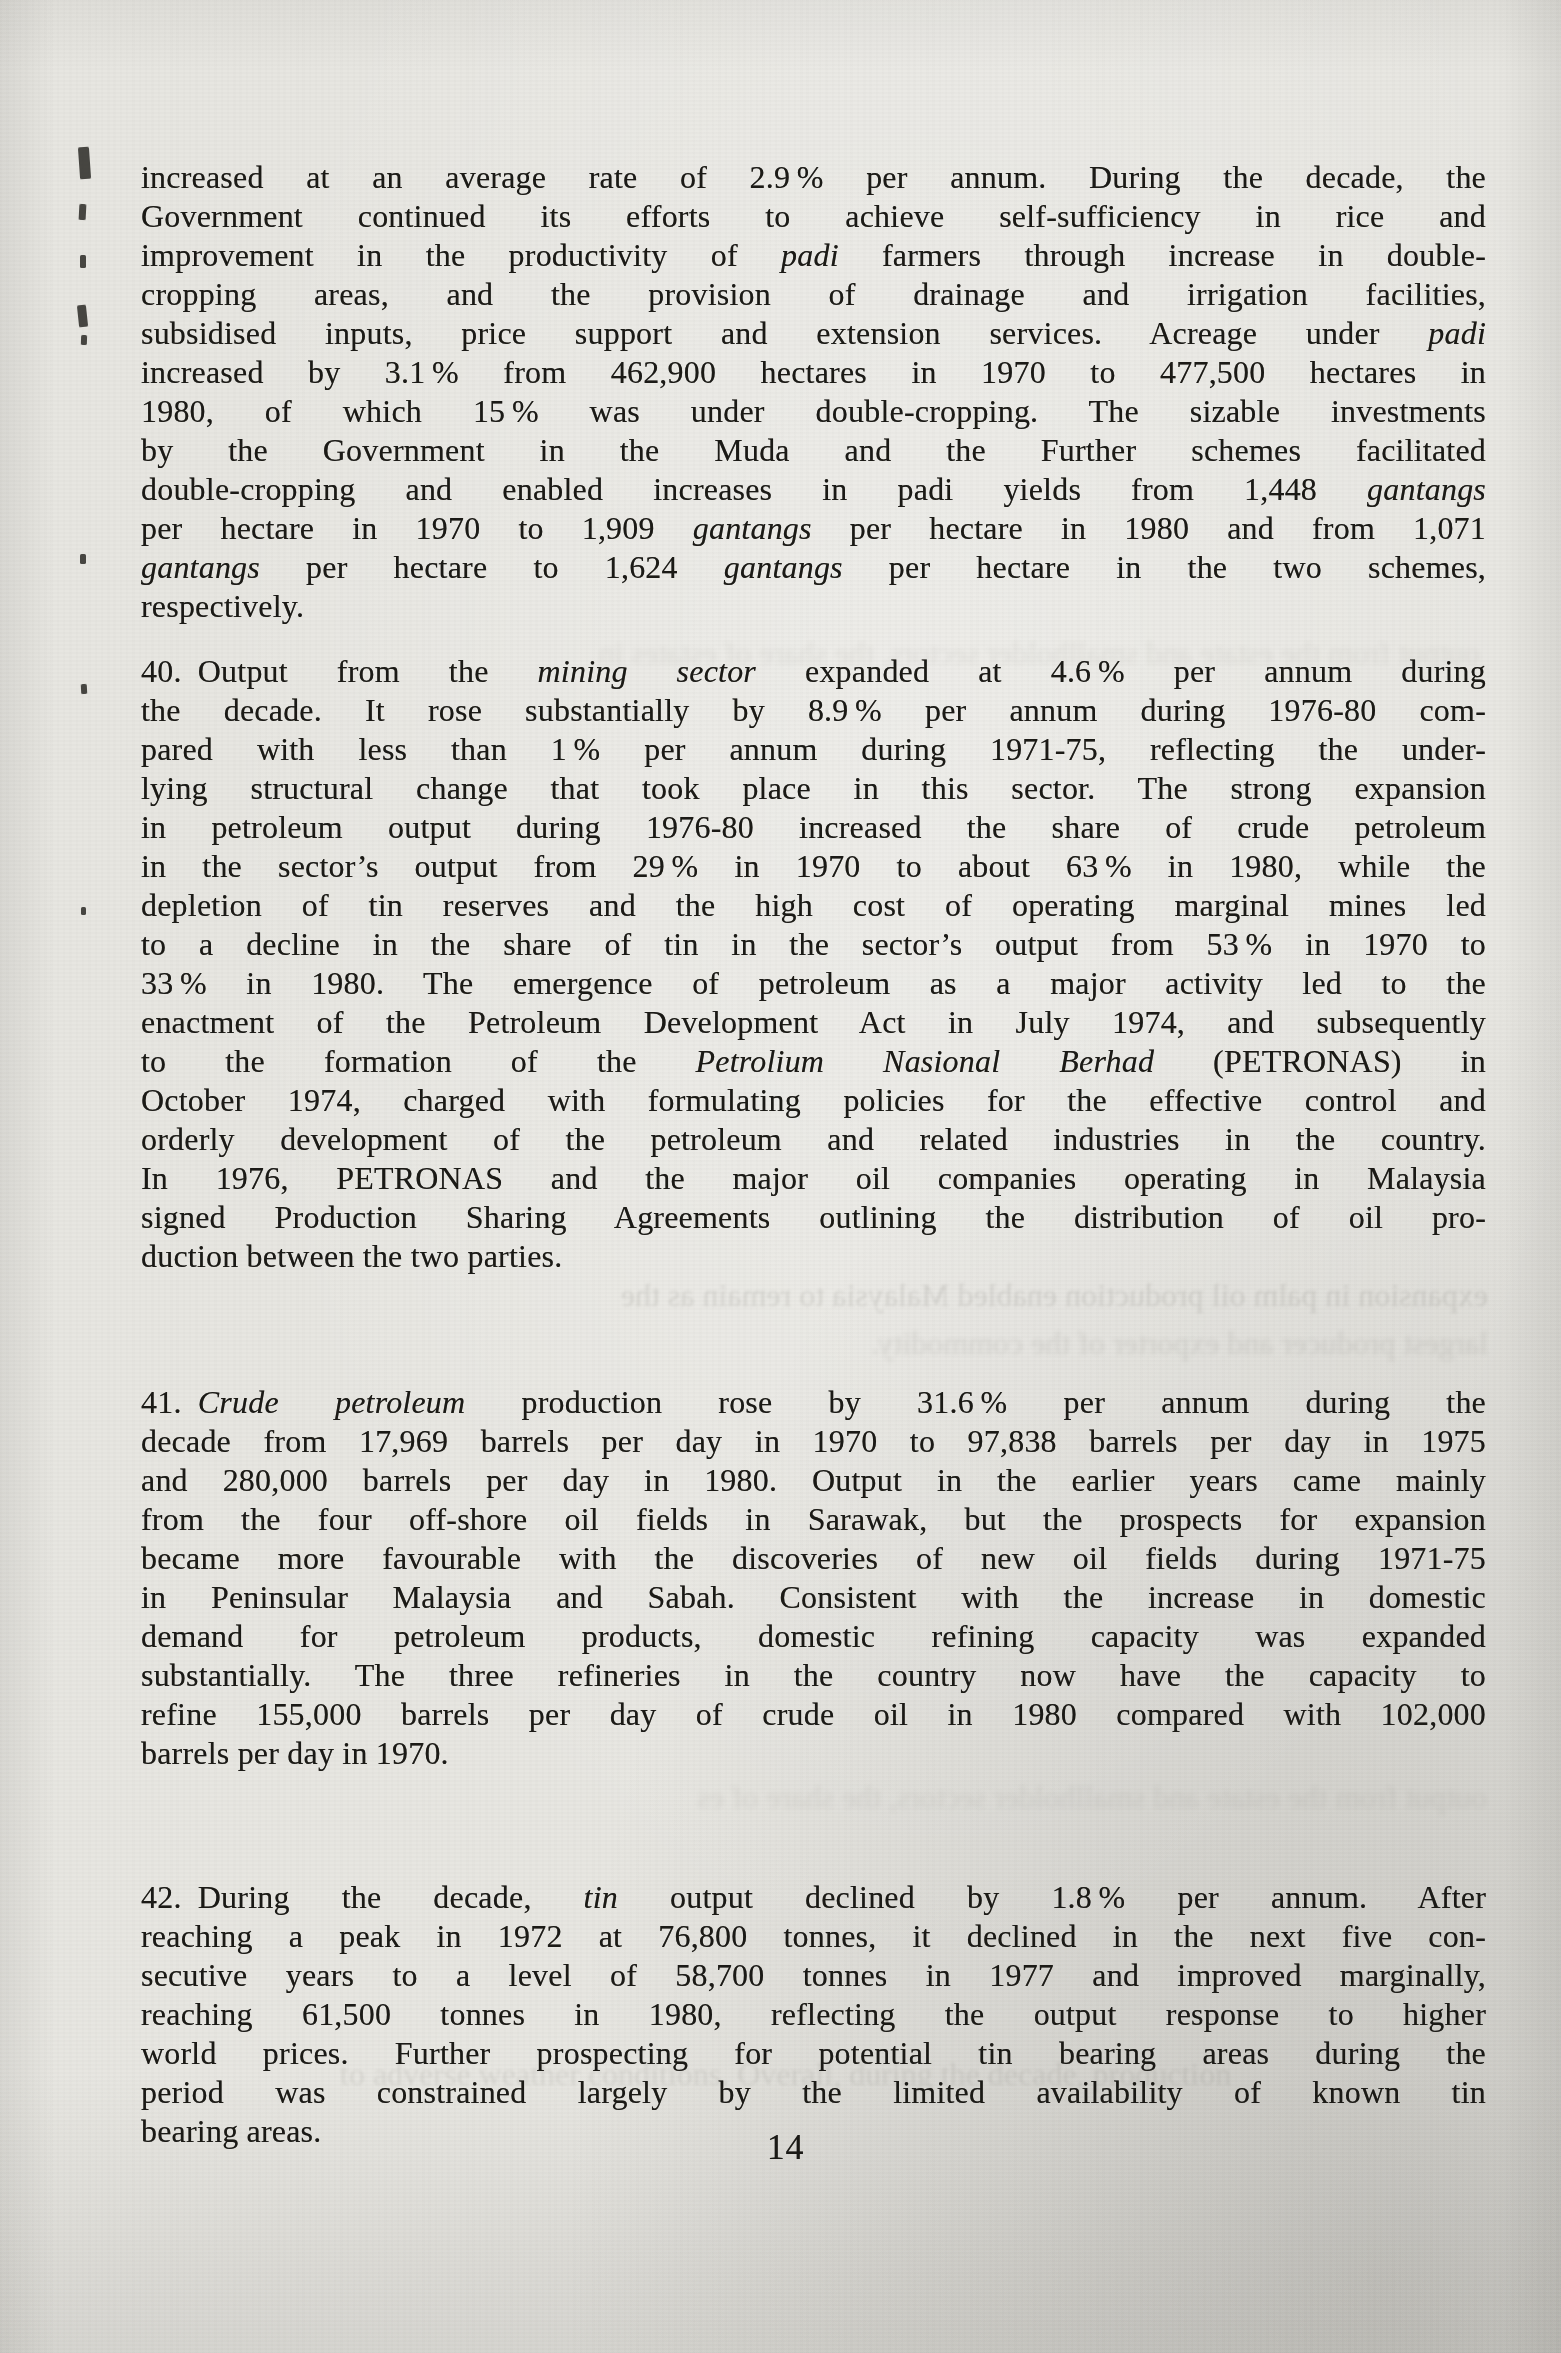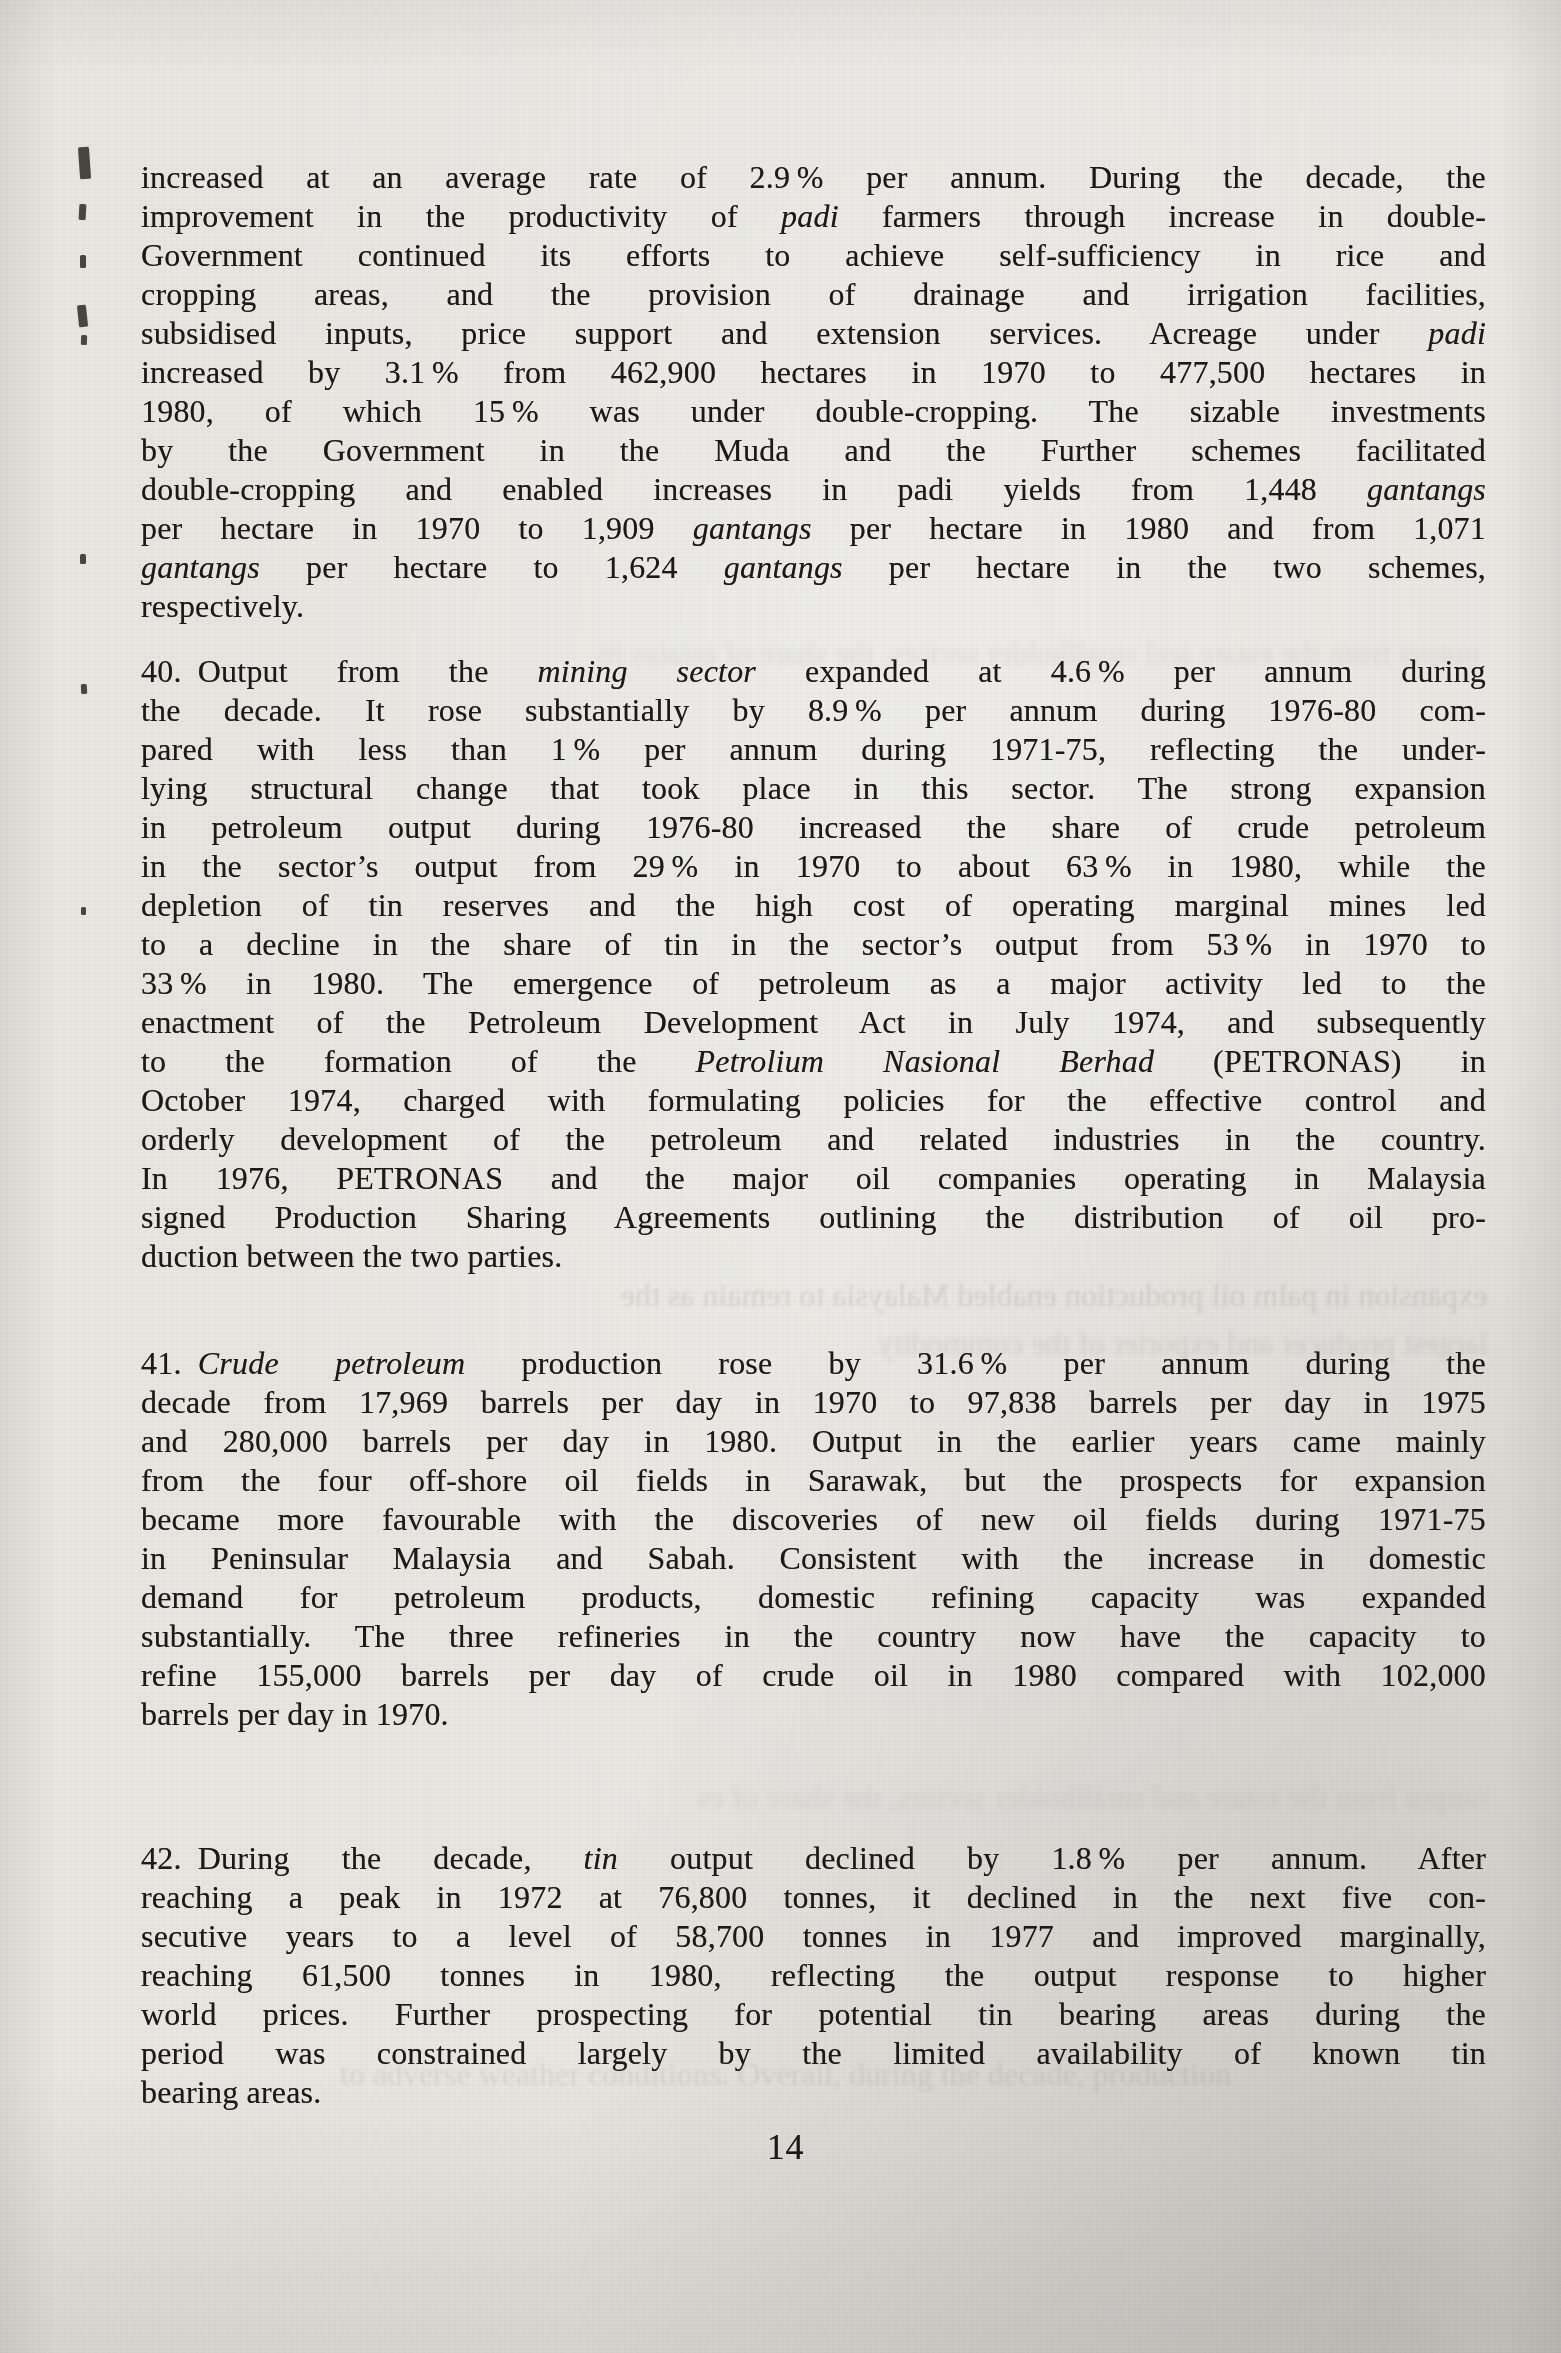--- a/index.html
+++ b/index.html
@@ -68,22 +68,22 @@
       <div class="edgemark" style="left: 80px; top: 255px; width: 6.3px; height: 12.7px; transform: rotate(0deg);"></div>
       <div class="edgemark" style="left: 78px; top: 305px; width: 8.7px; height: 22px; transform: rotate(-6deg);"></div>
       <div class="edgemark" style="left: 81px; top: 335px; width: 6.3px; height: 9.5px; transform: rotate(2deg);"></div>
       <div class="edgemark" style="left: 80px; top: 554px; width: 6.3px; height: 10.3px; transform: rotate(0deg);"></div>
       <div class="edgemark" style="left: 81px; top: 684px; width: 5.5px; height: 10.3px; transform: rotate(-3deg);"></div>
       <div class="edgemark" style="left: 81px; top: 907px; width: 4.7px; height: 8px; transform: rotate(0deg);"></div>
     </div>
   <div class="textblock">
       <div class="para">
         <div class="line"><span>increased at an average rate of 2.9 % per annum. During the decade, the</span></div>
+        <div class="line"><span>Government continued its efforts to achieve self-sufficiency in rice and</span></div>
         <div class="line"><span>improvement in the productivity of </span><span class="it">padi</span><span> farmers through increase in double-</span></div>
-        <div class="line"><span>Government continued its efforts to achieve self-sufficiency in rice and</span></div>
         <div class="line"><span>cropping areas, and the provision of drainage and irrigation facilities,</span></div>
         <div class="line"><span>subsidised inputs, price support and extension services. Acreage under </span><span class="it">padi</span></div>
         <div class="line"><span>increased by 3.1 % from 462,900 hectares in 1970 to 477,500 hectares in</span></div>
         <div class="line"><span>1980, of which 15 % was under double-cropping. The sizable investments</span></div>
         <div class="line"><span>by the Government in the Muda and the Further schemes facilitated</span></div>
         <div class="line"><span>double-cropping and enabled increases in padi yields from 1,448 </span><span class="it">gantangs</span></div>
         <div class="line"><span>per hectare in 1970 to 1,909 </span><span class="it">gantangs</span><span> per hectare in 1980 and from 1,071</span></div>
         <div class="line"><span class="it">gantangs</span><span> per hectare to 1,624 </span><span class="it">gantangs</span><span> per hectare in the two schemes,</span></div>
         <div class="line last"><span>respectively.</span></div>
       </div>
@@ -98,21 +98,21 @@
         <div class="line"><span>to a decline in the share of tin in the sector’s output from 53 % in 1970 to</span></div>
         <div class="line"><span>33 % in 1980. The emergence of petroleum as a major activity led to the</span></div>
         <div class="line"><span>enactment of the Petroleum Development Act in July 1974, and subsequently</span></div>
         <div class="line"><span>to the formation of the </span><span class="it">Petrolium Nasional Berhad</span><span> (PETRONAS) in</span></div>
         <div class="line"><span>October 1974, charged with formulating policies for the effective control and</span></div>
         <div class="line"><span>orderly development of the petroleum and related industries in the country.</span></div>
         <div class="line"><span>In 1976, PETRONAS and the major oil companies operating in Malaysia</span></div>
         <div class="line"><span>signed Production Sharing Agreements outlining the distribution of oil pro-</span></div>
         <div class="line last"><span>duction between the two parties.</span></div>
       </div>
-      <div class="para" style="margin-top: 68px;">
+      <div class="para" style="margin-top: 107px;">
         <div class="line"><span>41. </span><span class="it">Crude petroleum</span><span> production rose by 31.6 % per annum during the</span></div>
         <div class="line"><span>decade from 17,969 barrels per day in 1970 to 97,838 barrels per day in 1975</span></div>
         <div class="line"><span>and 280,000 barrels per day in 1980. Output in the earlier years came mainly</span></div>
         <div class="line"><span>from the four off-shore oil fields in Sarawak, but the prospects for expansion</span></div>
         <div class="line"><span>became more favourable with the discoveries of new oil fields during 1971-75</span></div>
         <div class="line"><span>in Peninsular Malaysia and Sabah. Consistent with the increase in domestic</span></div>
         <div class="line"><span>demand for petroleum products, domestic refining capacity was expanded</span></div>
         <div class="line"><span>substantially. The three refineries in the country now have the capacity to</span></div>
         <div class="line"><span>refine 155,000 barrels per day of crude oil in 1980 compared with 102,000</span></div>
         <div class="line last"><span>barrels per day in 1970.</span></div>

